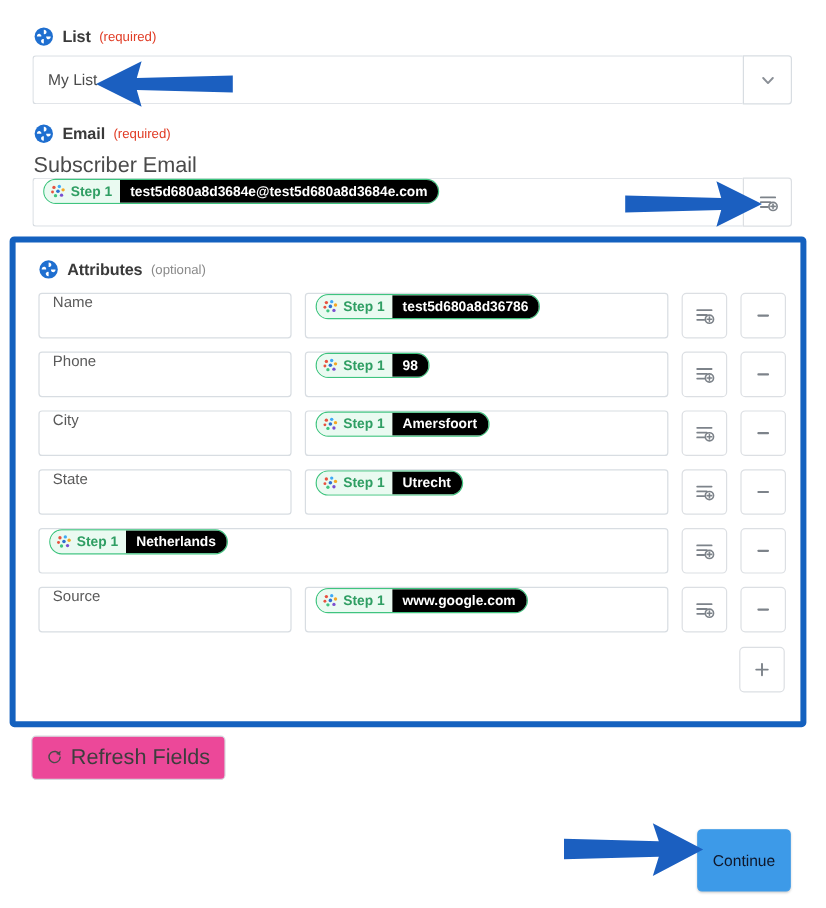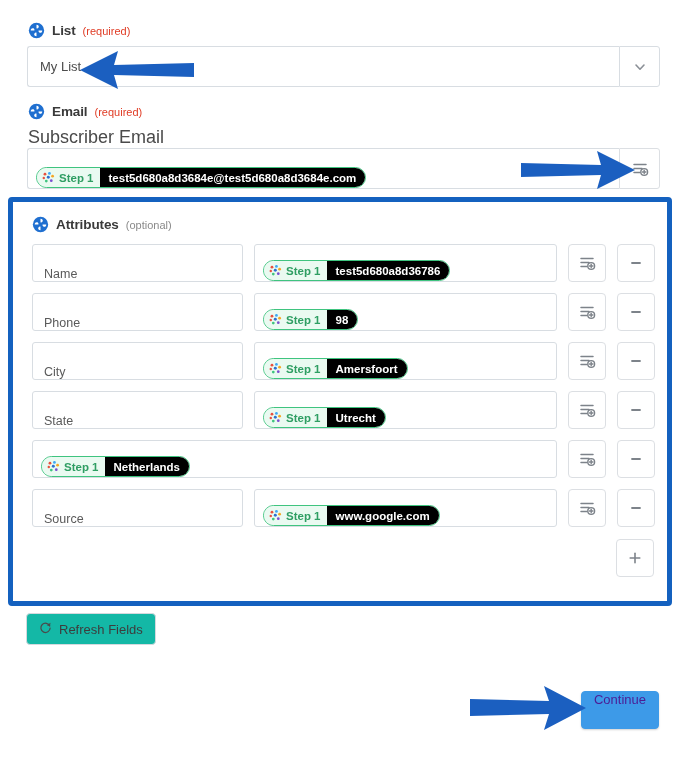--- a/index.html
+++ b/index.html
@@ -26,21 +26,21 @@
   .sub-label {
     font-size: 18px; color: #4a4a4a;
   }
 
   
   .input-box {
     border: 1px solid #d8dde2;
     border-radius: 3px;
     background: #ffffff;
     height: 38px;
-    display: flex; align-items: flex-end;
+    display: flex; align-items: flex-start;
     padding: 0 11px;
     font-size: 12.5px;
     color: #5a5a5a;
   }
   .input-box.tagwrap { padding: 0 8px; }
 
   .select-row { display: flex; align-items: stretch; }
   .select-main {
     flex: 1 1 auto;
     border: 1px solid #d8dde2; border-right: none;
@@ -113,36 +113,36 @@
   .attr-key { flex: 0 0 211px; }
   .attr-val { flex: 1 1 auto; min-width: 0; }
 
   .plus-row { display: flex; justify-content: flex-end; padding-right: 1px; margin-top: 12px; }
 
   
   .refresh-btn {
     position: absolute; left: 26px; top: 613px;
     display: inline-flex; align-items: center; gap: 7px;
     border: 1px solid #d5d9de; border-radius: 4px;
-    background: #14b8a6;
+    background: #ec4899;
     padding: 7px 12px;
-    font-size: 13px; color: #3d3d3d;
+    font-size: 18px; color: #3d3d3d;
     cursor: pointer;
   }
 
   
   .continue-btn {
     position: absolute; left: 581px; top: 691px;
-    width: 78px; height: 38px;
+    width: 78px; height: 52px;
     background: #3d9ae8;
     border: 1px solid #3d9ae8;
     border-radius: 4px;
-    color: #4c1d95;
+    color: #0f172a;
     font-size: 13px;
-    display: flex; align-items: flex-start; justify-content: center;
+    display: flex; align-items: center; justify-content: center;
     cursor: pointer;
     box-shadow: 0 1px 2px rgba(0,0,0,0.18);
   }
 
   
   .anno { position: absolute; pointer-events: none; }
   #arrow-list   { left: 78px;  top: 48px;  width: 118px; height: 44px; }
   #arrow-email  { left: 519px; top: 148px; width: 118px; height: 44px; }
   #arrow-cont   { left: 468px; top: 683px; width: 120px; height: 50px; }
 

